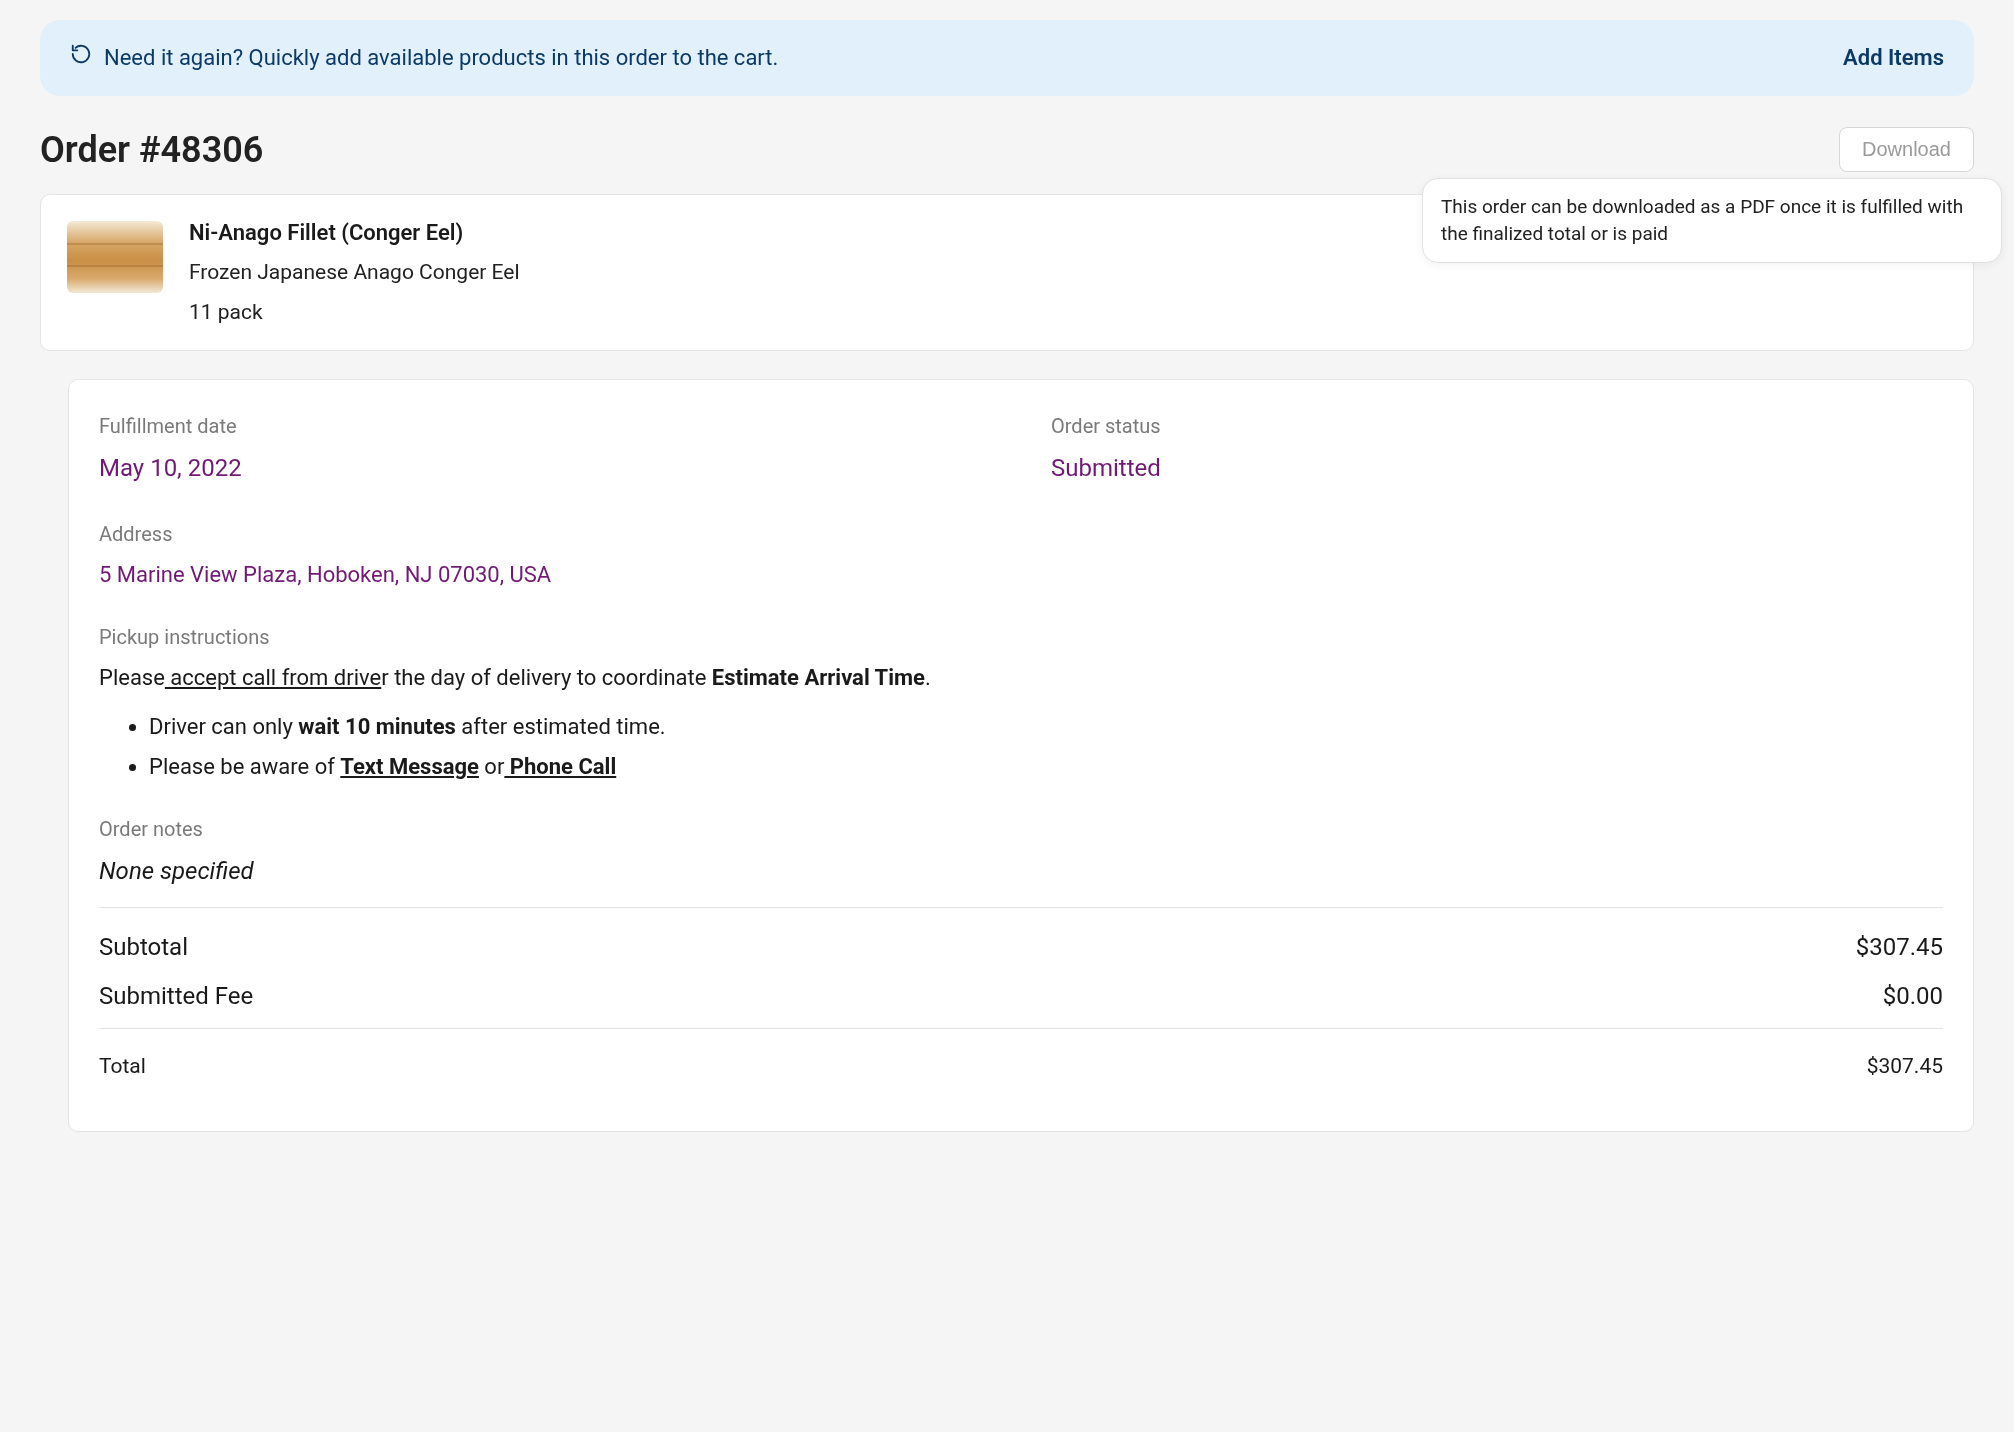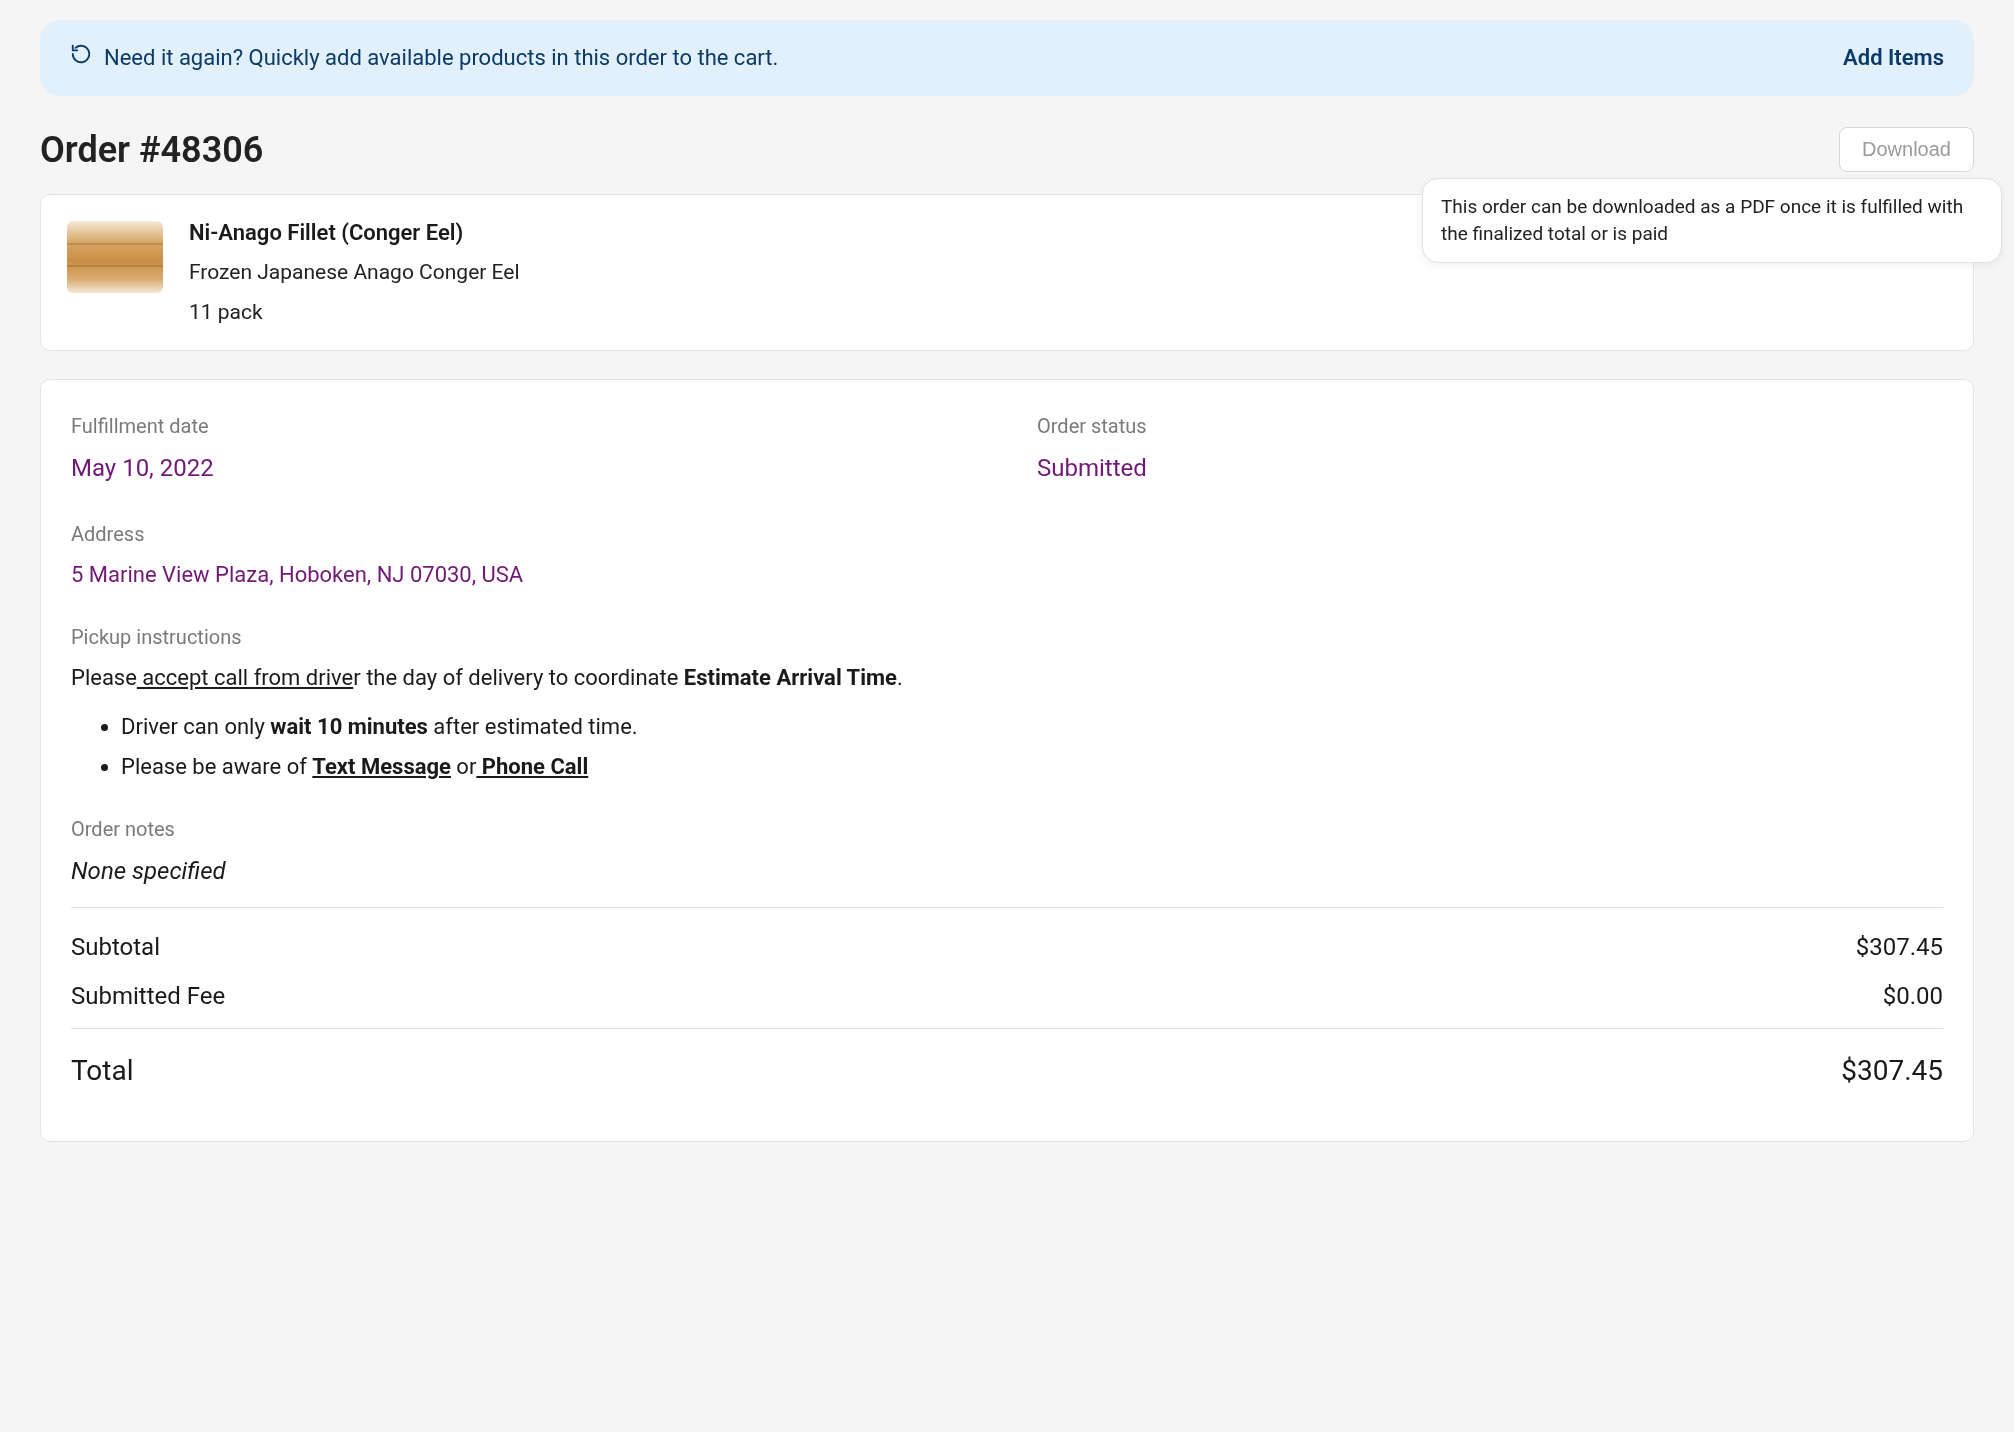--- a/index.html
+++ b/index.html
@@ -94,21 +94,21 @@
   }
   .thumb::before, .thumb::after {
     content:"";
     position:absolute; left:0; right:0; height:2px; background: rgba(120,70,20,0.25);
   }
   .thumb::before { top: 22px; }
   .thumb::after  { top: 44px; }
   .item-name { font-weight: 600; font-size: 22px; margin-bottom: 8px;}
   .item-desc { font-size: 21px; color: #222; margin-bottom: 10px;}
   .item-qty  { font-size: 21px; color: #222; }
-  .details-card { padding: 32px 30px 36px 30px; }
+  .details-card { padding: 32px 30px 36px 30px; margin-left: 28px; }
   .meta-grid {
     display: flex;
     gap: 60px;
     margin-bottom: 34px;
   }
   .meta-col { flex: 1; }
   .label { color: #7a7a7a; font-size: 20px; margin-bottom: 10px; }
   .value { font-size: 24px; color: #701a75; }
   .section { margin-bottom: 32px; }
   .instr { font-size: 22px; }
@@ -120,21 +120,21 @@
     border: none;
     border-top: 1px solid #e3e3e3;
     margin: 8px 0 22px 0;
   }
   .row {
     display: flex;
     justify-content: space-between;
     font-size: 24px;
     margin-bottom: 14px;
   }
-  .row.total { font-size: 28px; margin-top: 4px;}
+  .row.total { font-size: 21px; margin-top: 4px;}
 </style>
 </head>
 <body>
 
 <div class="banner">
   <div class="banner-left">
     <span>
       <svg width="22" height="22" viewBox="0 0 24 24" fill="none" stroke="#0b3a66" stroke-width="2" stroke-linecap="round" stroke-linejoin="round">
         <path d="M3 12a9 9 0 1 0 3-6.7"></path>
         <polyline points="3 3 3 8 8 8"></polyline>

